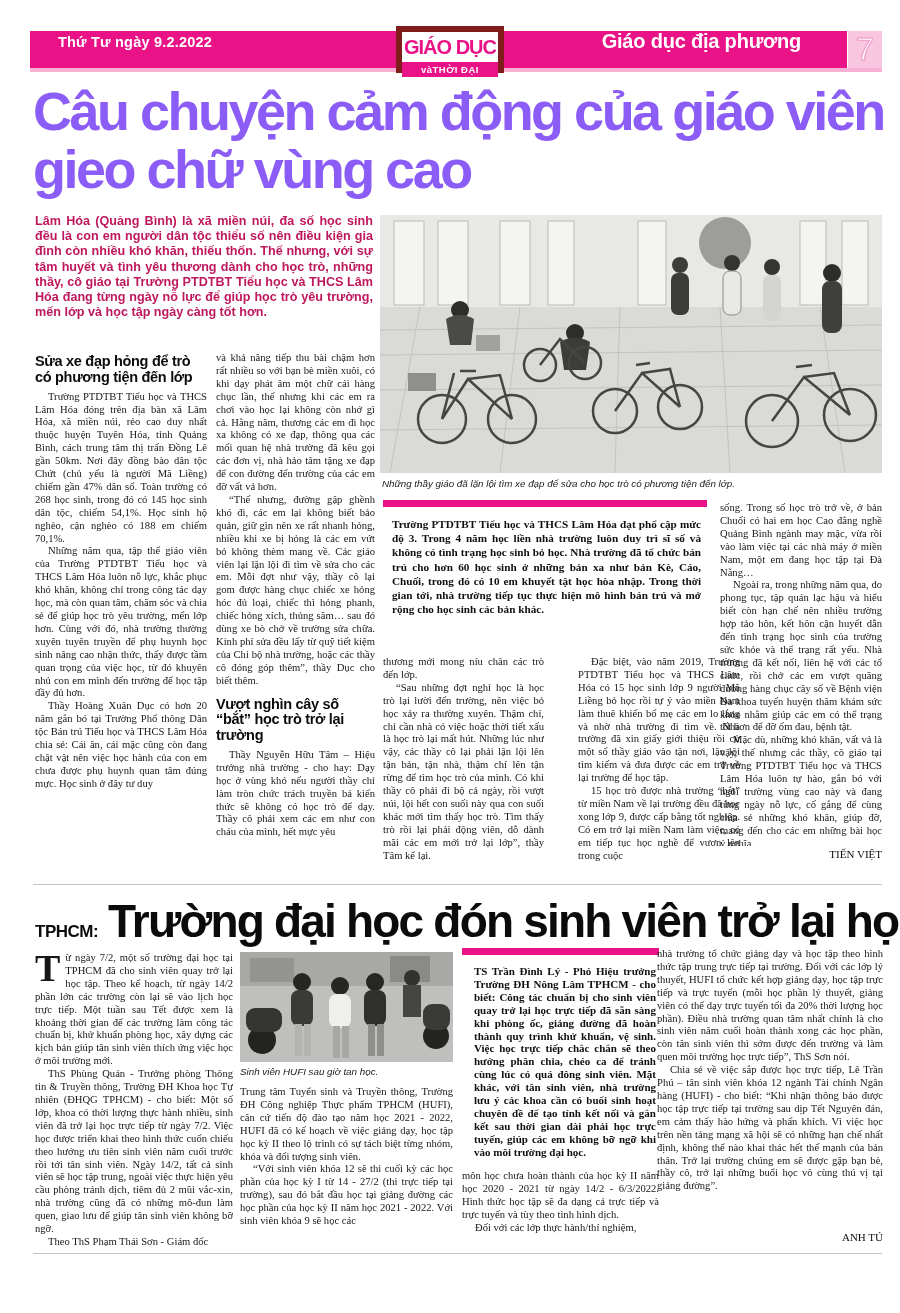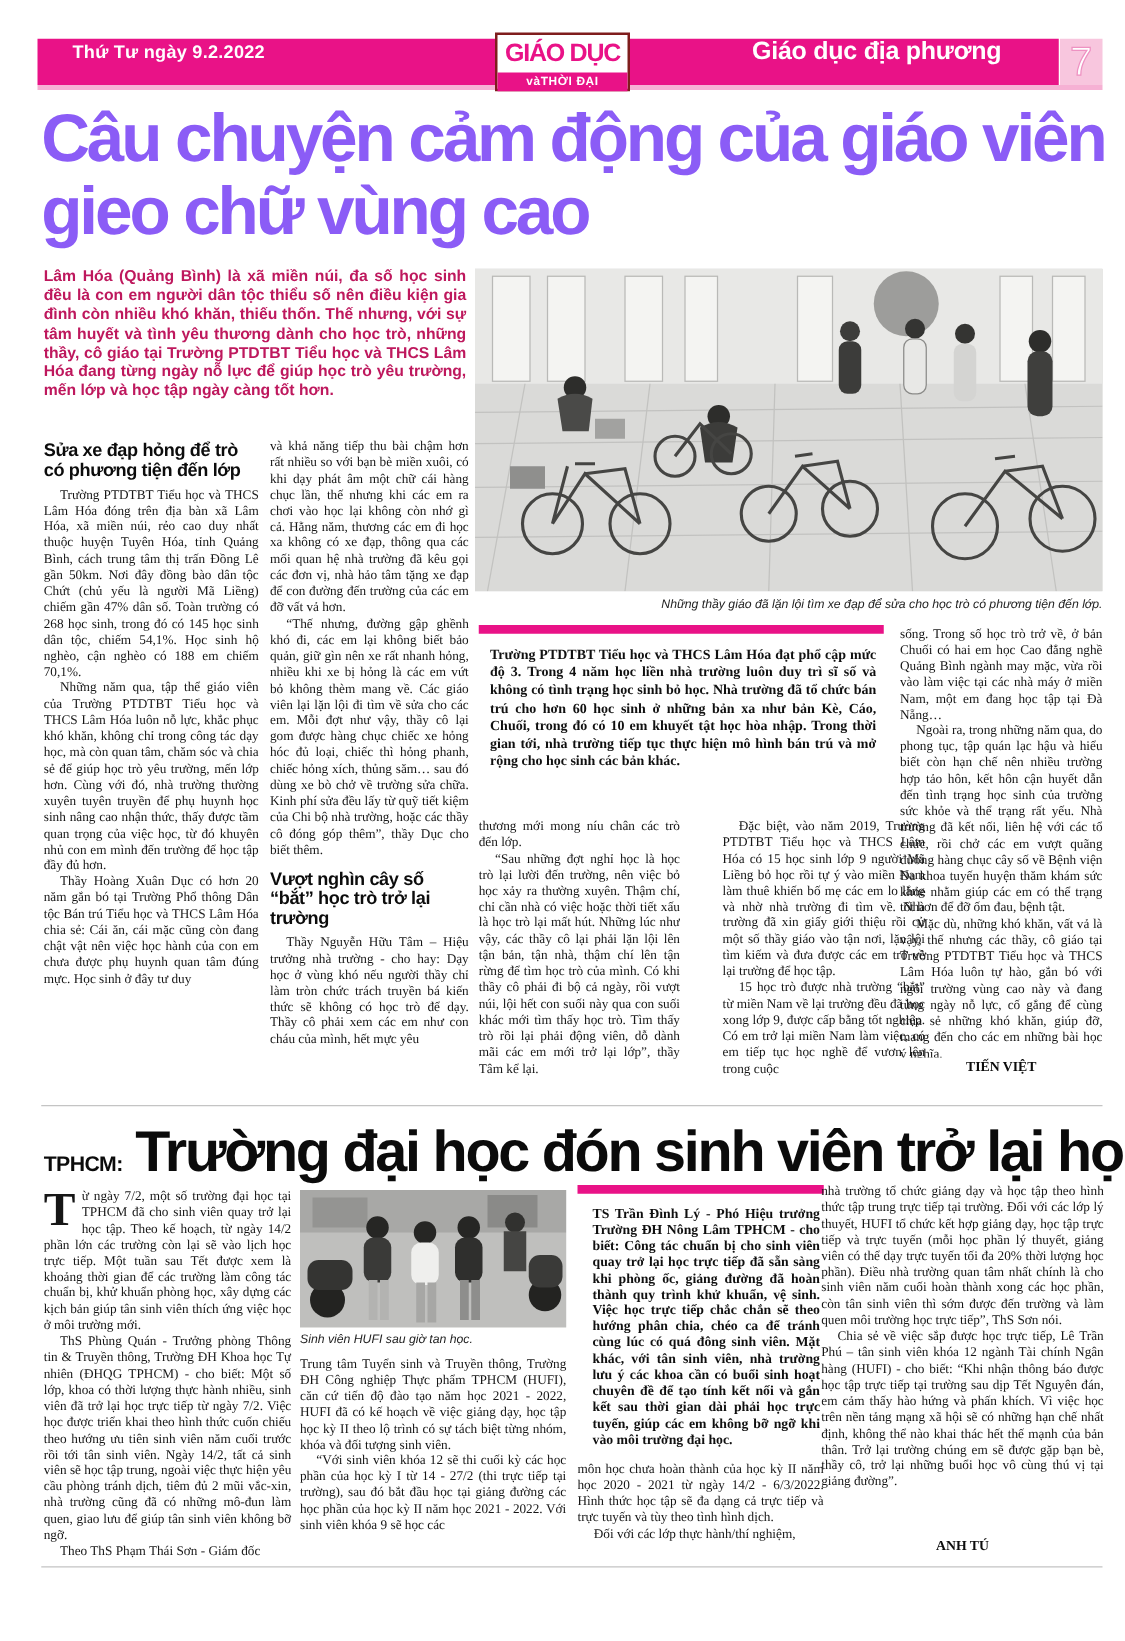--- a/index.html
+++ b/index.html
@@ -21,21 +21,21 @@
   .topbar .section { font-size:20px; padding-right:34px; letter-spacing:-0.2px; }
   .bar-underline { position:absolute; left:30px; top:68px; width:852px; height:4px; background:#f6b1d4; }
   .pagebox {
     position:absolute; left:848px; top:31px; width:34px; height:37px;
     background:#f8c6de; color:#ffffff; text-align:center;
     font-family:"Liberation Sans","DejaVu Sans",sans-serif;
     font-size:32px; line-height:37px; -webkit-text-stroke:1px #ee92c2;
   }
   .logo {
     position:absolute; left:396px; top:26px; width:108px; height:47px;
-    background:#fff; border:2px solid #7f1d1d; text-align:center;
+    background:#fff; border:6px solid #7f1d1d; text-align:center;
     font-family:"Liberation Sans","DejaVu Sans",sans-serif;
   }
   .logo-top { display:block; color:#e91287; font-weight:bold; font-size:20px; line-height:30px; letter-spacing:-1px; }
   .logo-bottom { display:block; background:#e91287; color:#fff; font-weight:bold; font-size:9.5px; line-height:15px; letter-spacing:0.5px; }
   
   .headline1 {
     position:absolute; left:33px; top:82px; width:860px;
     font-family:"Liberation Sans","DejaVu Sans",sans-serif; font-weight:bold;
     font-size:54px; line-height:58px; letter-spacing:-2.5px; color:#8b5cf6;
   }
@@ -58,33 +58,33 @@
   .a1col3 { left:383px; top:656px; width:161px; height:228px; }
   .a1col4 { left:553px; top:656px; width:162px; height:228px;margin-left:25px; }
   .a1col5 { left:720px; top:502px; width:162px; height:344px; }
   .photo { position:absolute; background:#d8d8d6; }
   .photo1 { left:380px; top:215px; width:502px; height:258px; }
   .photo svg { display:block; width:100%; height:100%; }
   .caption {
     position:absolute; font-family:"Liberation Sans","DejaVu Sans",sans-serif;
     font-style:italic; font-size:9.8px; line-height:12px; color:#222;
   }
-  .caption1 { left:382px; top:478px; width:500px;text-align:right; }
+  .caption1 { left:382px; top:478px; width:500px; }
   .infobox { position:absolute; }
   .box1 { left:383px; top:500px; width:324px; }
   .box2 { left:462px; top:948px; width:197px; }
   .boxbar { height:7px; background:#e91287; margin-bottom:10px; }
   .boxtext {
     font-family:Liberation Serif, serif; font-weight:bold;
     font-size:11.2px; line-height:14.2px; text-align:justify; color:#101010;
     padding:0 6px 0 9px;
   }
   .box2 .boxtext { font-size:11px; line-height:12.9px; padding:0 3px 0 12px; }
   .byline {
-    position:absolute; text-align:center; font-weight:bold; font-size:11px;
+    position:absolute; text-align:right; font-weight:normal; font-size:11px;
     font-family:"Liberation Serif","DejaVu Serif",serif; color:#0d0d0d;
   }
   .byline1 { left:720px; top:848px; width:162px; }
   .byline2 { left:657px; top:1231px; width:226px; }
   .rule { position:absolute; left:33px; width:849px; height:1px; background:#c4c4c4; }
   .rule1 { top:884px; }
   .rule2 { top:1253px; }
   
   .a2header {
     position:absolute; left:35px; top:901px; width:855px;

